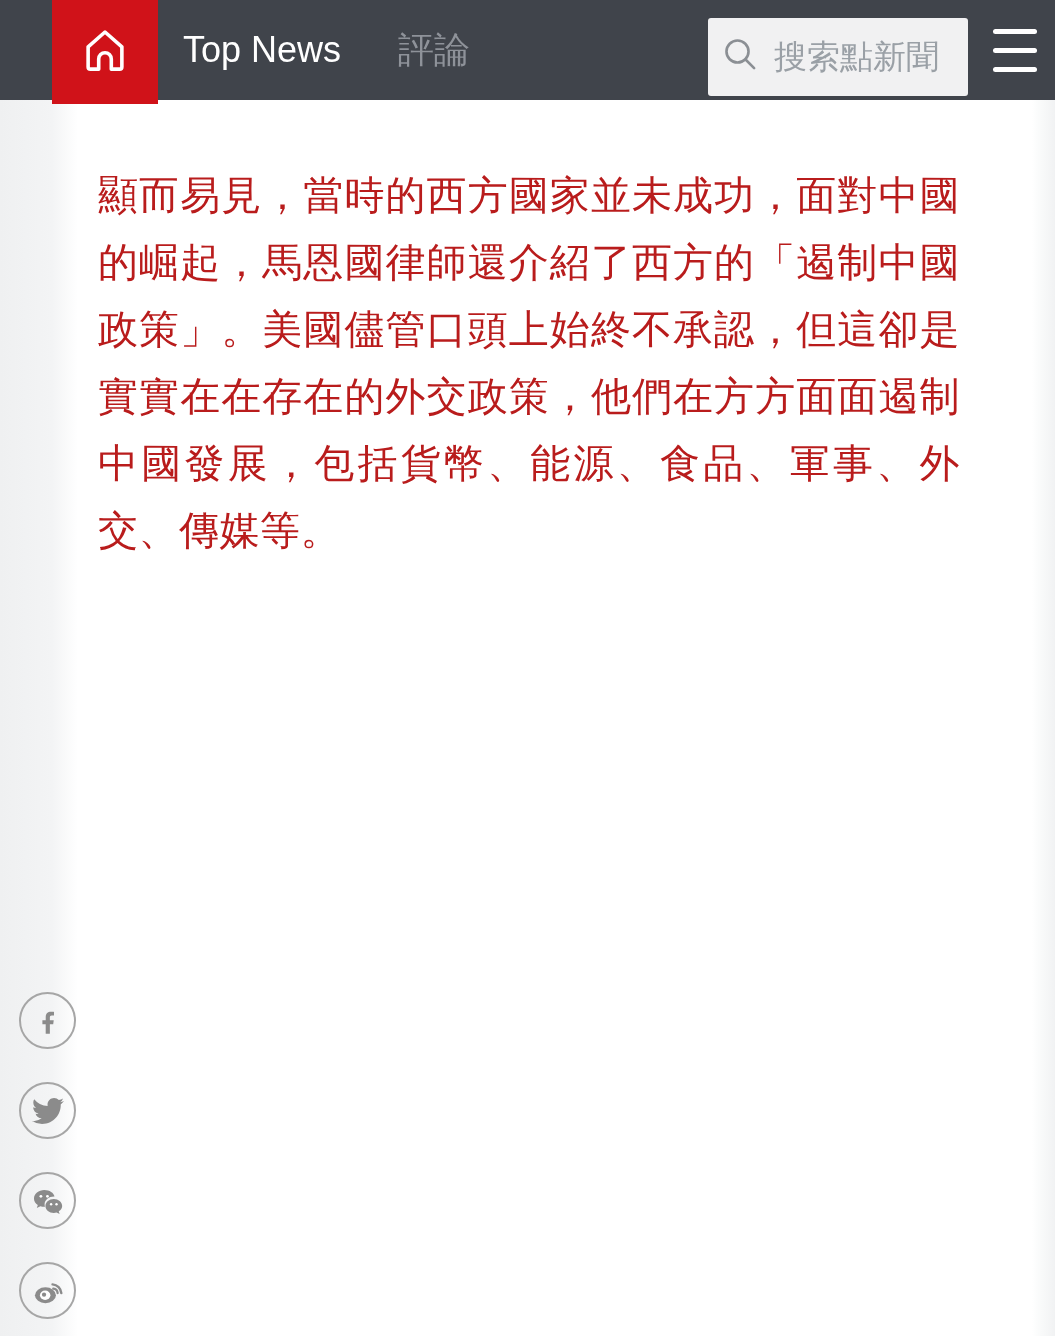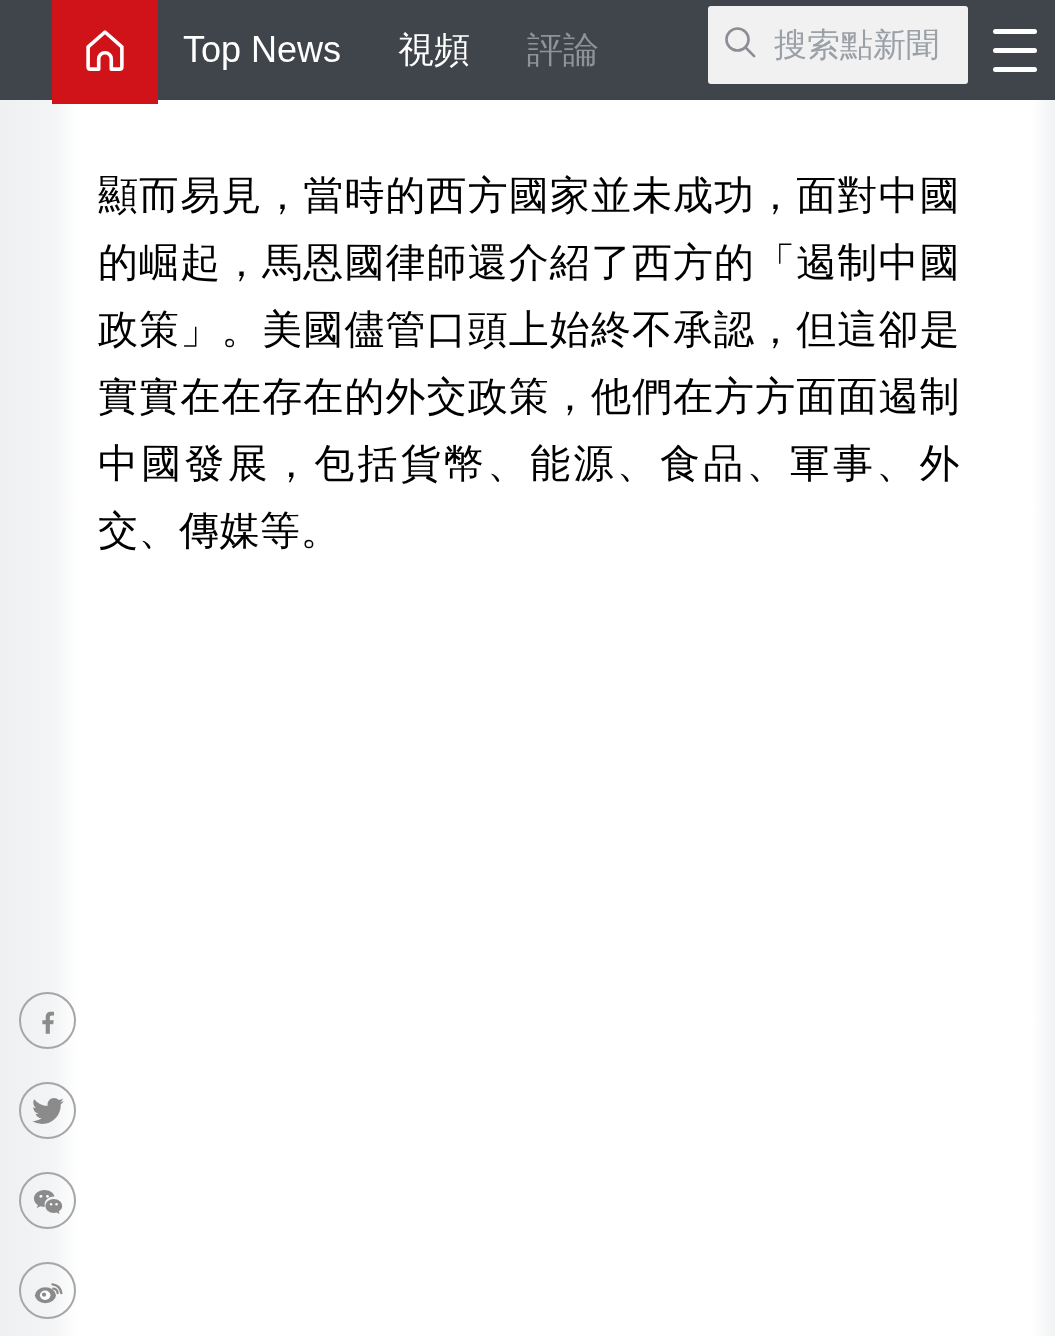--- a/index.html
+++ b/index.html
@@ -23,21 +23,21 @@
   .nav{
     display:flex;align-items:center;gap:57px;
     padding-left:183px;height:100px;
   }
   .nav a{
     color:#ffffff;font-size:36px;text-decoration:none;white-space:nowrap;
     line-height:100px;
   }
   .nav a.dim{color:#8e9299;}
   .search-box{
-    position:absolute;left:708px;top:6px;width:260px;height:78px;
+    position:absolute;left:708px;top:18px;width:260px;height:78px;
     background:#f1f1f2;border-radius:3px;z-index:4;
     display:flex;align-items:center;padding:0 0 0 12px;box-sizing:border-box;
   }
   .search-box input{
     border:none;outline:none;background:transparent;
     font-size:33px;color:#555;width:190px;margin-left:10px;
     font-family:"Liberation Sans","DejaVu Sans",sans-serif;
   }
   .search-box input::placeholder{color:#9aa0a6;}
   .hamburger{
@@ -53,21 +53,21 @@
   .right-shade{
     position:absolute;right:0;top:100px;width:23px;height:1236px;z-index:0;
     background:linear-gradient(to left,#f1f2f3 0px,#fafbfb 70%,#ffffff 100%);
   }
   
   .article{
     position:absolute;left:98px;top:162px;width:862px;z-index:1;
   }
   .article p{
     margin:0 0 61px 0;
-    font-size:40px;line-height:67px;color:#000000;
+    font-size:40px;line-height:67px;color:#b91c1c;
     text-align:justify;letter-spacing:0.5px;
     word-break:break-all;
   }
   
   .share-rail{
     position:absolute;left:19px;top:992px;z-index:2;
     display:flex;flex-direction:column;gap:33px;
   }
   .share-btn{
     width:57px;height:57px;border:2px solid #a6a6a6;border-radius:50%;
@@ -78,21 +78,20 @@
 </style>
 </head>
 <body>
 
 <div class="left-shade"></div>
 <div class="right-shade"></div>
 
 <header class="topbar">
   <nav class="nav">
     <a href="#">Top News</a>
-    <a href="#">視頻</a>
     <a href="#" class="dim">評論</a>
   </nav>
 </header>
 
 <div class="logo-block">
   <span>
     <svg width="54" height="54" viewBox="0 0 24 24" fill="none" stroke="#ffffff" stroke-width="1.6" stroke-linecap="round" stroke-linejoin="round">
       <path d="M4.5 10.6 L12 4 L19.5 10.6 V19.5 a1 1 0 0 1 -1 1 H14.8 V16 a2.8 2.8 0 0 0 -5.6 0 V20.5 H5.5 a1 1 0 0 1 -1 -1 Z"></path>
     </svg>
   </span>

